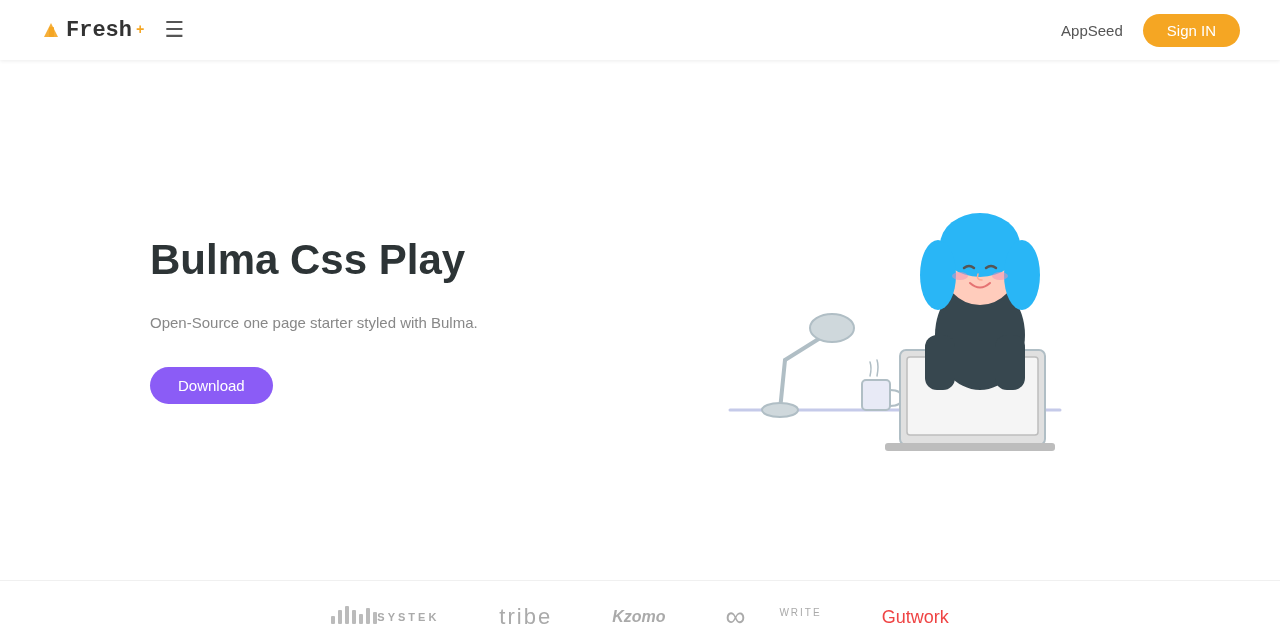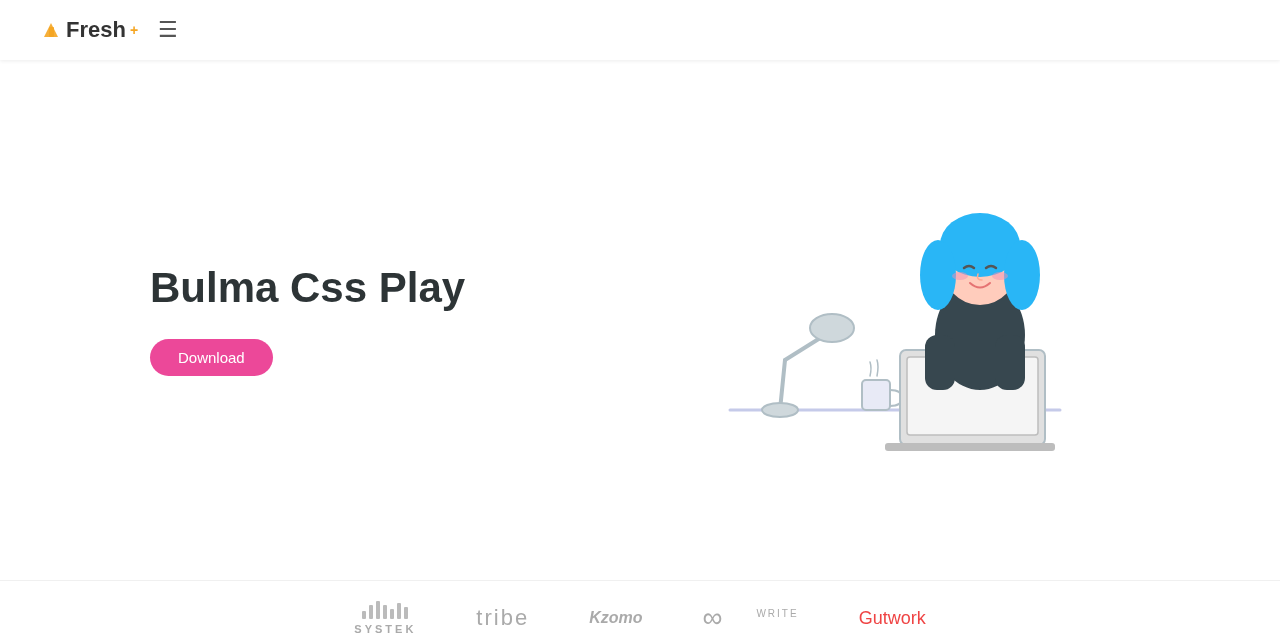--- a/index.html
+++ b/index.html
@@ -8,21 +8,21 @@
     
     .navbar {
       display: flex;
       align-items: center;
       justify-content: space-between;
       padding: 0 40px;
       height: 60px;
       background: #fff;
       box-shadow: 0 1px 4px rgba(0,0,0,0.08);
     }
-    .navbar-left { display: flex; align-items: flex-start; gap: 20px; }
+    .navbar-left { display: flex; align-items: center; gap: 20px; font-family: Liberation Mono, monospace; }
     .logo { display: flex; align-items: center; gap: 4px; font-size: 22px; font-weight: 700; color: #333; text-decoration: none; }
     .hamburger { font-size: 22px; color: #555; cursor: pointer; }
     .navbar-right { display: flex; align-items: center; gap: 20px; }
     .appseed-link { color: #555; text-decoration: none; font-size: 15px; }
     .signin-btn {
       background: #f5a623;
       color: #fff;
       border: none;
       border-radius: 20px;
       padding: 8px 24px;
@@ -52,21 +52,21 @@
       margin-bottom: 26px;
       line-height: 1.15;
     }
     .hero-subtitle {
       font-size: 15px;
       color: #888;
       margin-bottom: 32px;
       line-height: 1.6;
     }
     .download-btn {
-      background: #ec4899;
+      background: #8b5cf6;
       color: #fff;
       border: none;
       border-radius: 20px;
       padding: 10px 28px;
       font-size: 15px;
       cursor: pointer;
       font-weight: 500;
     }
     .hero-illustration {
       flex: 1;
@@ -85,21 +85,21 @@
       padding: 20px 40px 30px;
       border-top: 1px solid #f0f0f0;
     }
     .brand-item {
       display: flex;
       flex-direction: column;
       align-items: center;
       color: #aaa;
       font-size: 13px;
     }
-    .brand-systek { display: flex; flex-direction: column; align-items: center; }
+    .brand-systek { display: flex; flex-direction: row; align-items: center; }
     .brand-tribe { font-size: 22px; font-weight: 300; letter-spacing: 2px; color: #aaa; }
     .brand-kzomo { font-size: 16px; font-weight: 600; color: #aaa; }
     .brand-gutwork { font-size: 18px; font-weight: 500; color: #ef4444; }
 
     
     .systek-bars {
       display: flex; gap: 3px; align-items: flex-end; margin-bottom: 4px;
     }
     .systek-bar {
       width: 4px; background: #bbb; border-radius: 1px;
@@ -116,25 +116,30 @@
     <a href="#" class="logo">
       <svg width="22" height="22" viewBox="0 0 22 22">
         <polygon points="4,18 11,4 18,18" fill="#f5a623" opacity="0.9"></polygon>
         <rect x="9" y="8" width="5" height="10" fill="#f5a623" rx="1"></rect>
       </svg>
       <span>Fresh</span>
         <span style="color:#f5a623;font-size:14px;vertical-align:super;">+</span>
     </a>
     <span class="hamburger">☰</span>
   </div>
+  <div class="navbar-right">
+    <a href="#" class="appseed-link">AppSeed</a>
+    <button class="signin-btn">Sign IN</button>
+  </div>
 </nav>
 
 <section class="hero">
   <div class="hero-content">
     <h1 class="hero-title">Bulma Css Play</h1>
+    <p class="hero-subtitle">Open-Source one page starter styled with Bulma.</p>
     <button class="download-btn">Download</button>
   </div>
   <div class="hero-illustration">
 
     <svg class="illustration-svg" viewBox="0 0 420 280" xmlns="http://www.w3.org/2000/svg">
 
       <line x1="60" y1="230" x2="390" y2="230" stroke="#c5cae9" stroke-width="3" stroke-linecap="round"></line>
 
       <line x1="110" y1="230" x2="115" y2="180" stroke="#b0bec5" stroke-width="4" stroke-linecap="round"></line>
       <line x1="115" y1="180" x2="155" y2="155" stroke="#b0bec5" stroke-width="4" stroke-linecap="round"></line>

